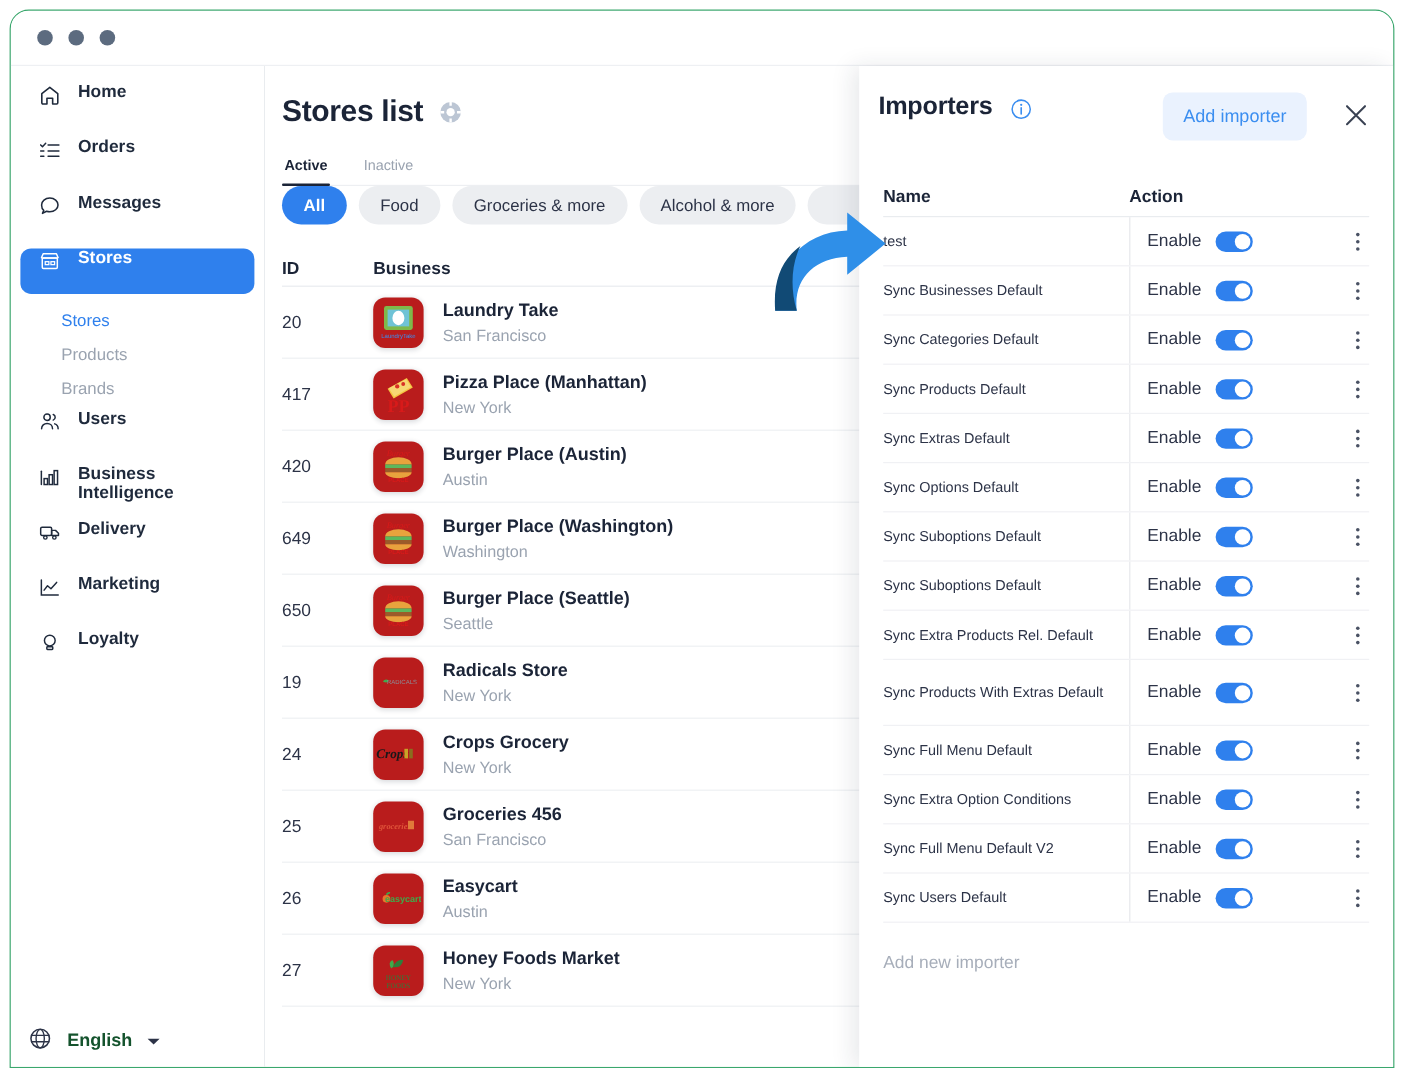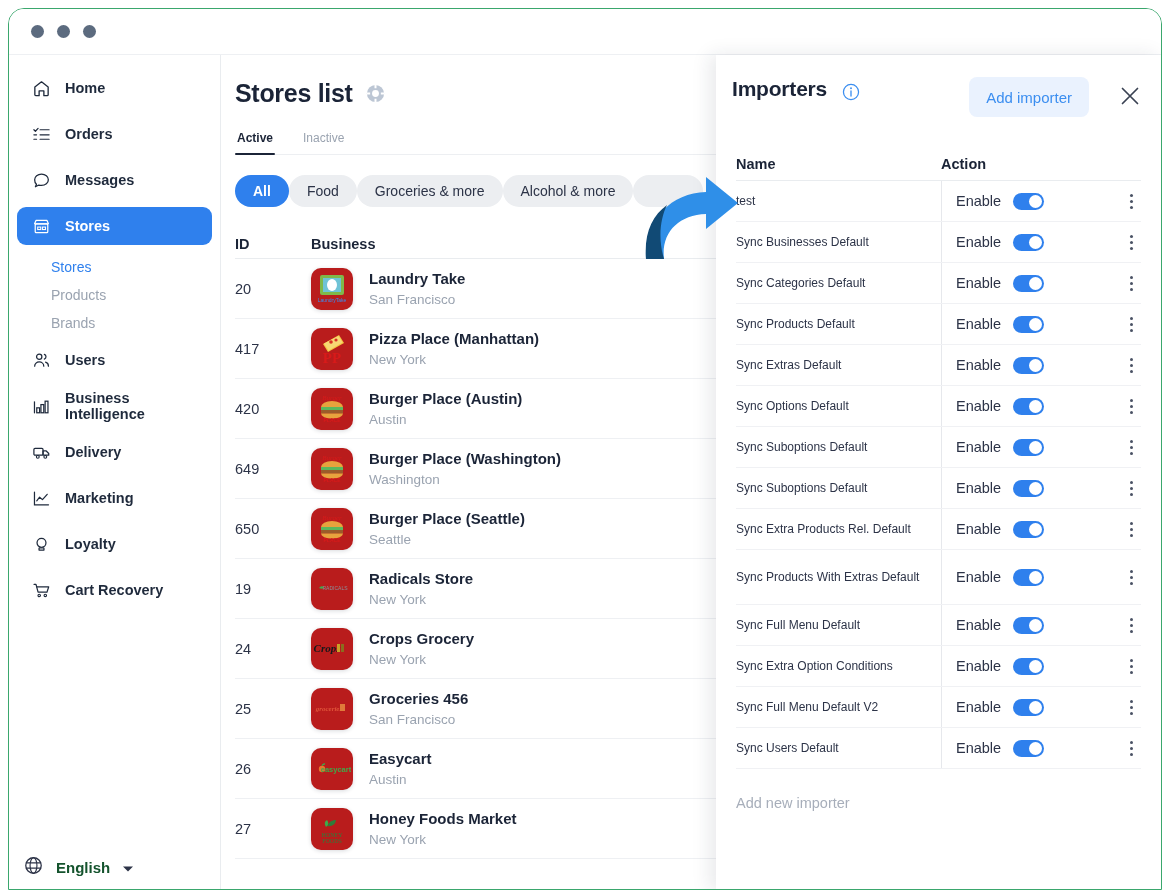--- a/index.html
+++ b/index.html
@@ -44,21 +44,21 @@
   .logo-mark { width: 28px; height: 28px; flex: 0 0 28px; }
   .brand-name {
     font-size: 22px; color: #21293c; letter-spacing: -0.2px; font-weight: 400;
   }
   .collapse-btn {
     margin-left: auto; display: flex; align-items: center;
     color: #2c3347; cursor: pointer;
   }
   .navlist { padding-top: 14px; }
   .navitem {
-    display: flex; align-items: center; gap: 14px;
+    display: flex; gap: 14px;
     height: 38px; margin: 0 8px; padding: 0 14px;
     border-radius: 9px; cursor: pointer;
     color: #1f2a3c; font-size: 14.5px; font-weight: 600;
   }
   .navitem + .navitem { margin-top: 8px; }
   .navitem.active { background: #2f80ed; color: #ffffff; }
   .navitem .ico { width: 20px; height: 20px; flex: 0 0 20px; display: flex;
                   align-items: center; justify-content: center; }
   .subnav { padding: 8px 0 4px 0; }
   .subitem {
@@ -93,21 +93,21 @@
   .tabs { display: flex; gap: 26px; margin-top: 10px; border-bottom: 1px solid #edeff2; }
   .tab {
     padding: 4px 2px 9px 2px; font-size: 12px; color: #9aa3b0;
     cursor: pointer; font-weight: 500; position: relative;
   }
   .tab.active { color: #1b2437; font-weight: 700; }
   .tab.active:after {
     content: ""; position: absolute; left: 0; right: 0; bottom: -1px;
     height: 2.5px; background: #1b2437; border-radius: 2px;
   }
-  .chips { display: flex; margin-top: 20px; }
+  .chips { display: flex; gap: 10px; }
   .chip {
     height: 32px; padding: 0 18px; border-radius: 18px;
     background: #eceef1; color: #2c3347; font-size: 14px;
     display: flex; align-items: center; cursor: pointer; white-space: nowrap;
   }
   .chip.sel { background: #2f80ed; color: #ffffff; font-weight: 600; }
 
   
   .tbl { margin-top: 22px; width: 720px; }
   .thead {
@@ -314,31 +314,20 @@
         <div class="navitem">
           <span class="ico">
             <svg width="19" height="19" viewBox="0 0 20 20">
               <circle cx="10" cy="8.2" r="4.7" fill="none" stroke="currentColor" stroke-width="1.3"></circle>
               <rect x="7.4" y="13.6" width="5.2" height="2.4" rx="0.6" fill="none" stroke="currentColor" stroke-width="1.3"></rect>
             </svg>
           </span>
           <span>Loyalty</span>
         </div>
 
-        <div class="navitem">
-          <span class="ico">
-            <svg width="19" height="19" viewBox="0 0 20 20">
-              <path d="M2.2 3.6 h2 l2.2 8.2 h8.6" fill="none" stroke="currentColor" stroke-width="1.3" stroke-linecap="round" stroke-linejoin="round"></path>
-              <path d="M5.3 6.2 H17.6 l-1.9 5.6" fill="none" stroke="currentColor" stroke-width="1.3" stroke-linecap="round" stroke-linejoin="round"></path>
-              <circle cx="7.6" cy="15.2" r="1.3" fill="none" stroke="currentColor" stroke-width="1.2"></circle>
-              <circle cx="14" cy="15.2" r="1.3" fill="none" stroke="currentColor" stroke-width="1.2"></circle>
-            </svg>
-          </span>
-          <span>Cart Recovery</span>
-        </div>
       </div>
 
       <div class="langbar">
         <span>
           <svg width="21" height="21" viewBox="0 0 22 22">
             <circle cx="11" cy="11" r="8.1" fill="none" stroke="#2c3347" stroke-width="1.35"></circle>
             <ellipse cx="11" cy="11" rx="3.6" ry="8.1" fill="none" stroke="#2c3347" stroke-width="1.2"></ellipse>
             <path d="M3 8.2 H19 M3 13.8 H19" stroke="#2c3347" stroke-width="1.2"></path>
           </svg>
         </span>

